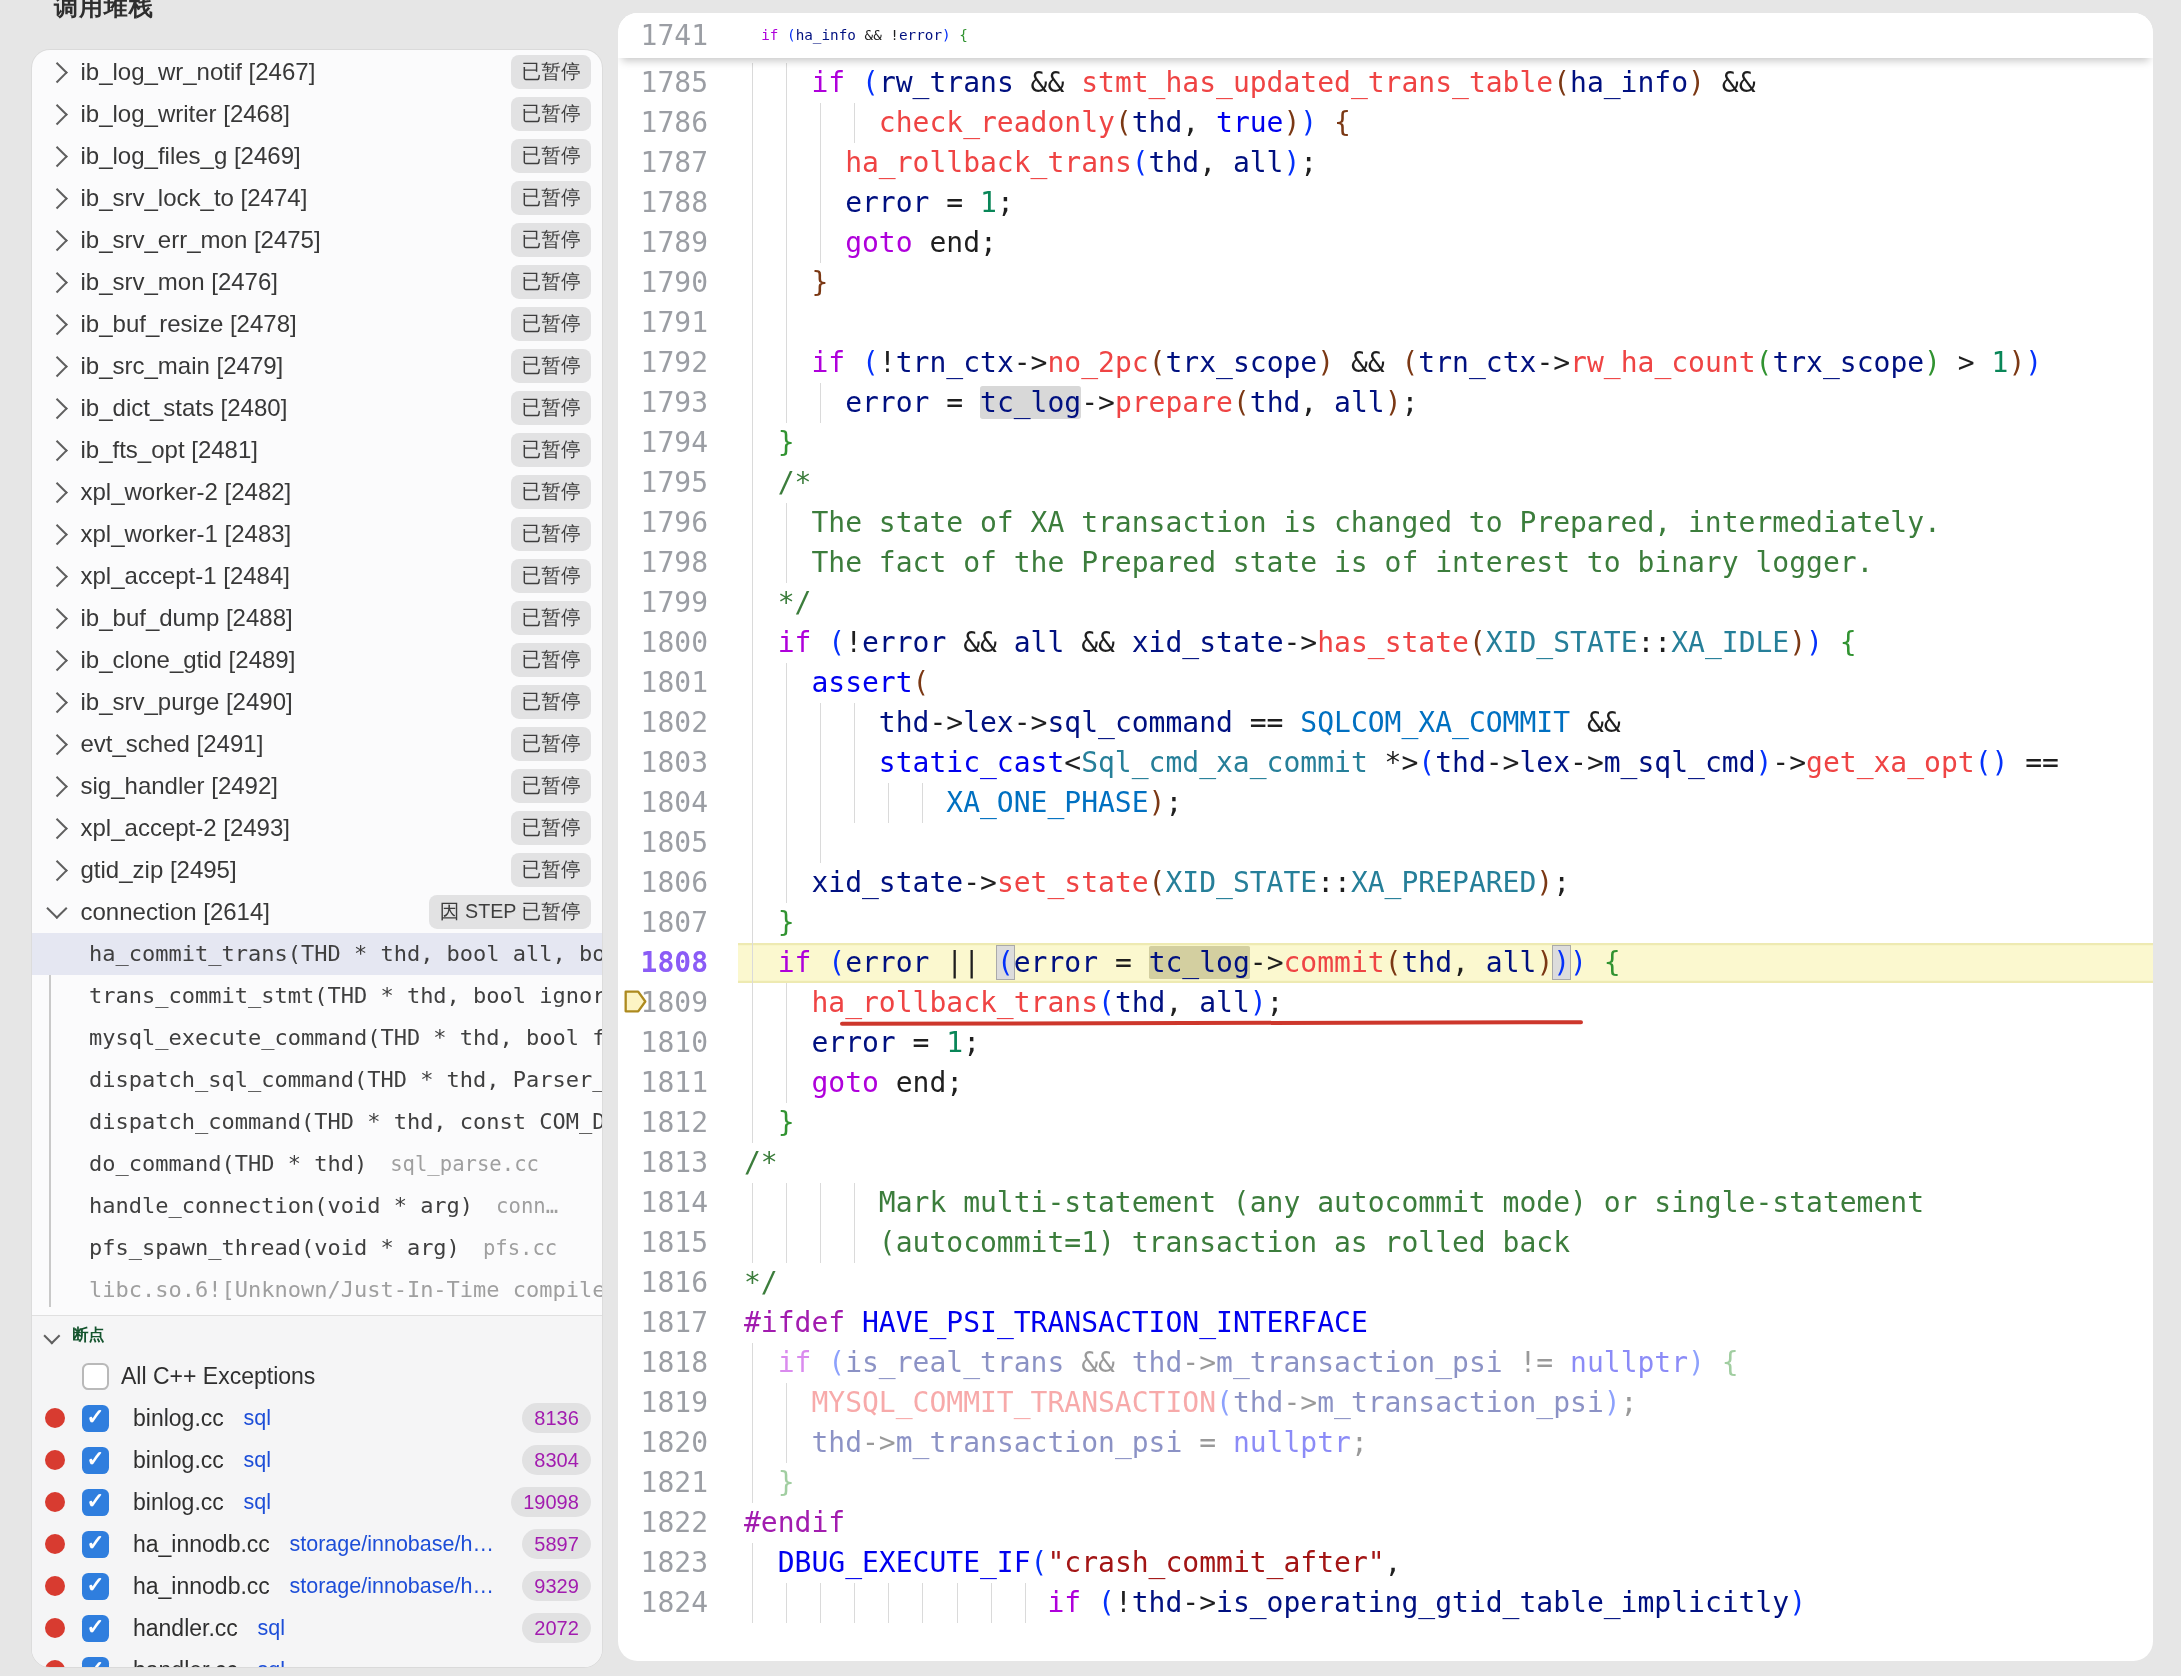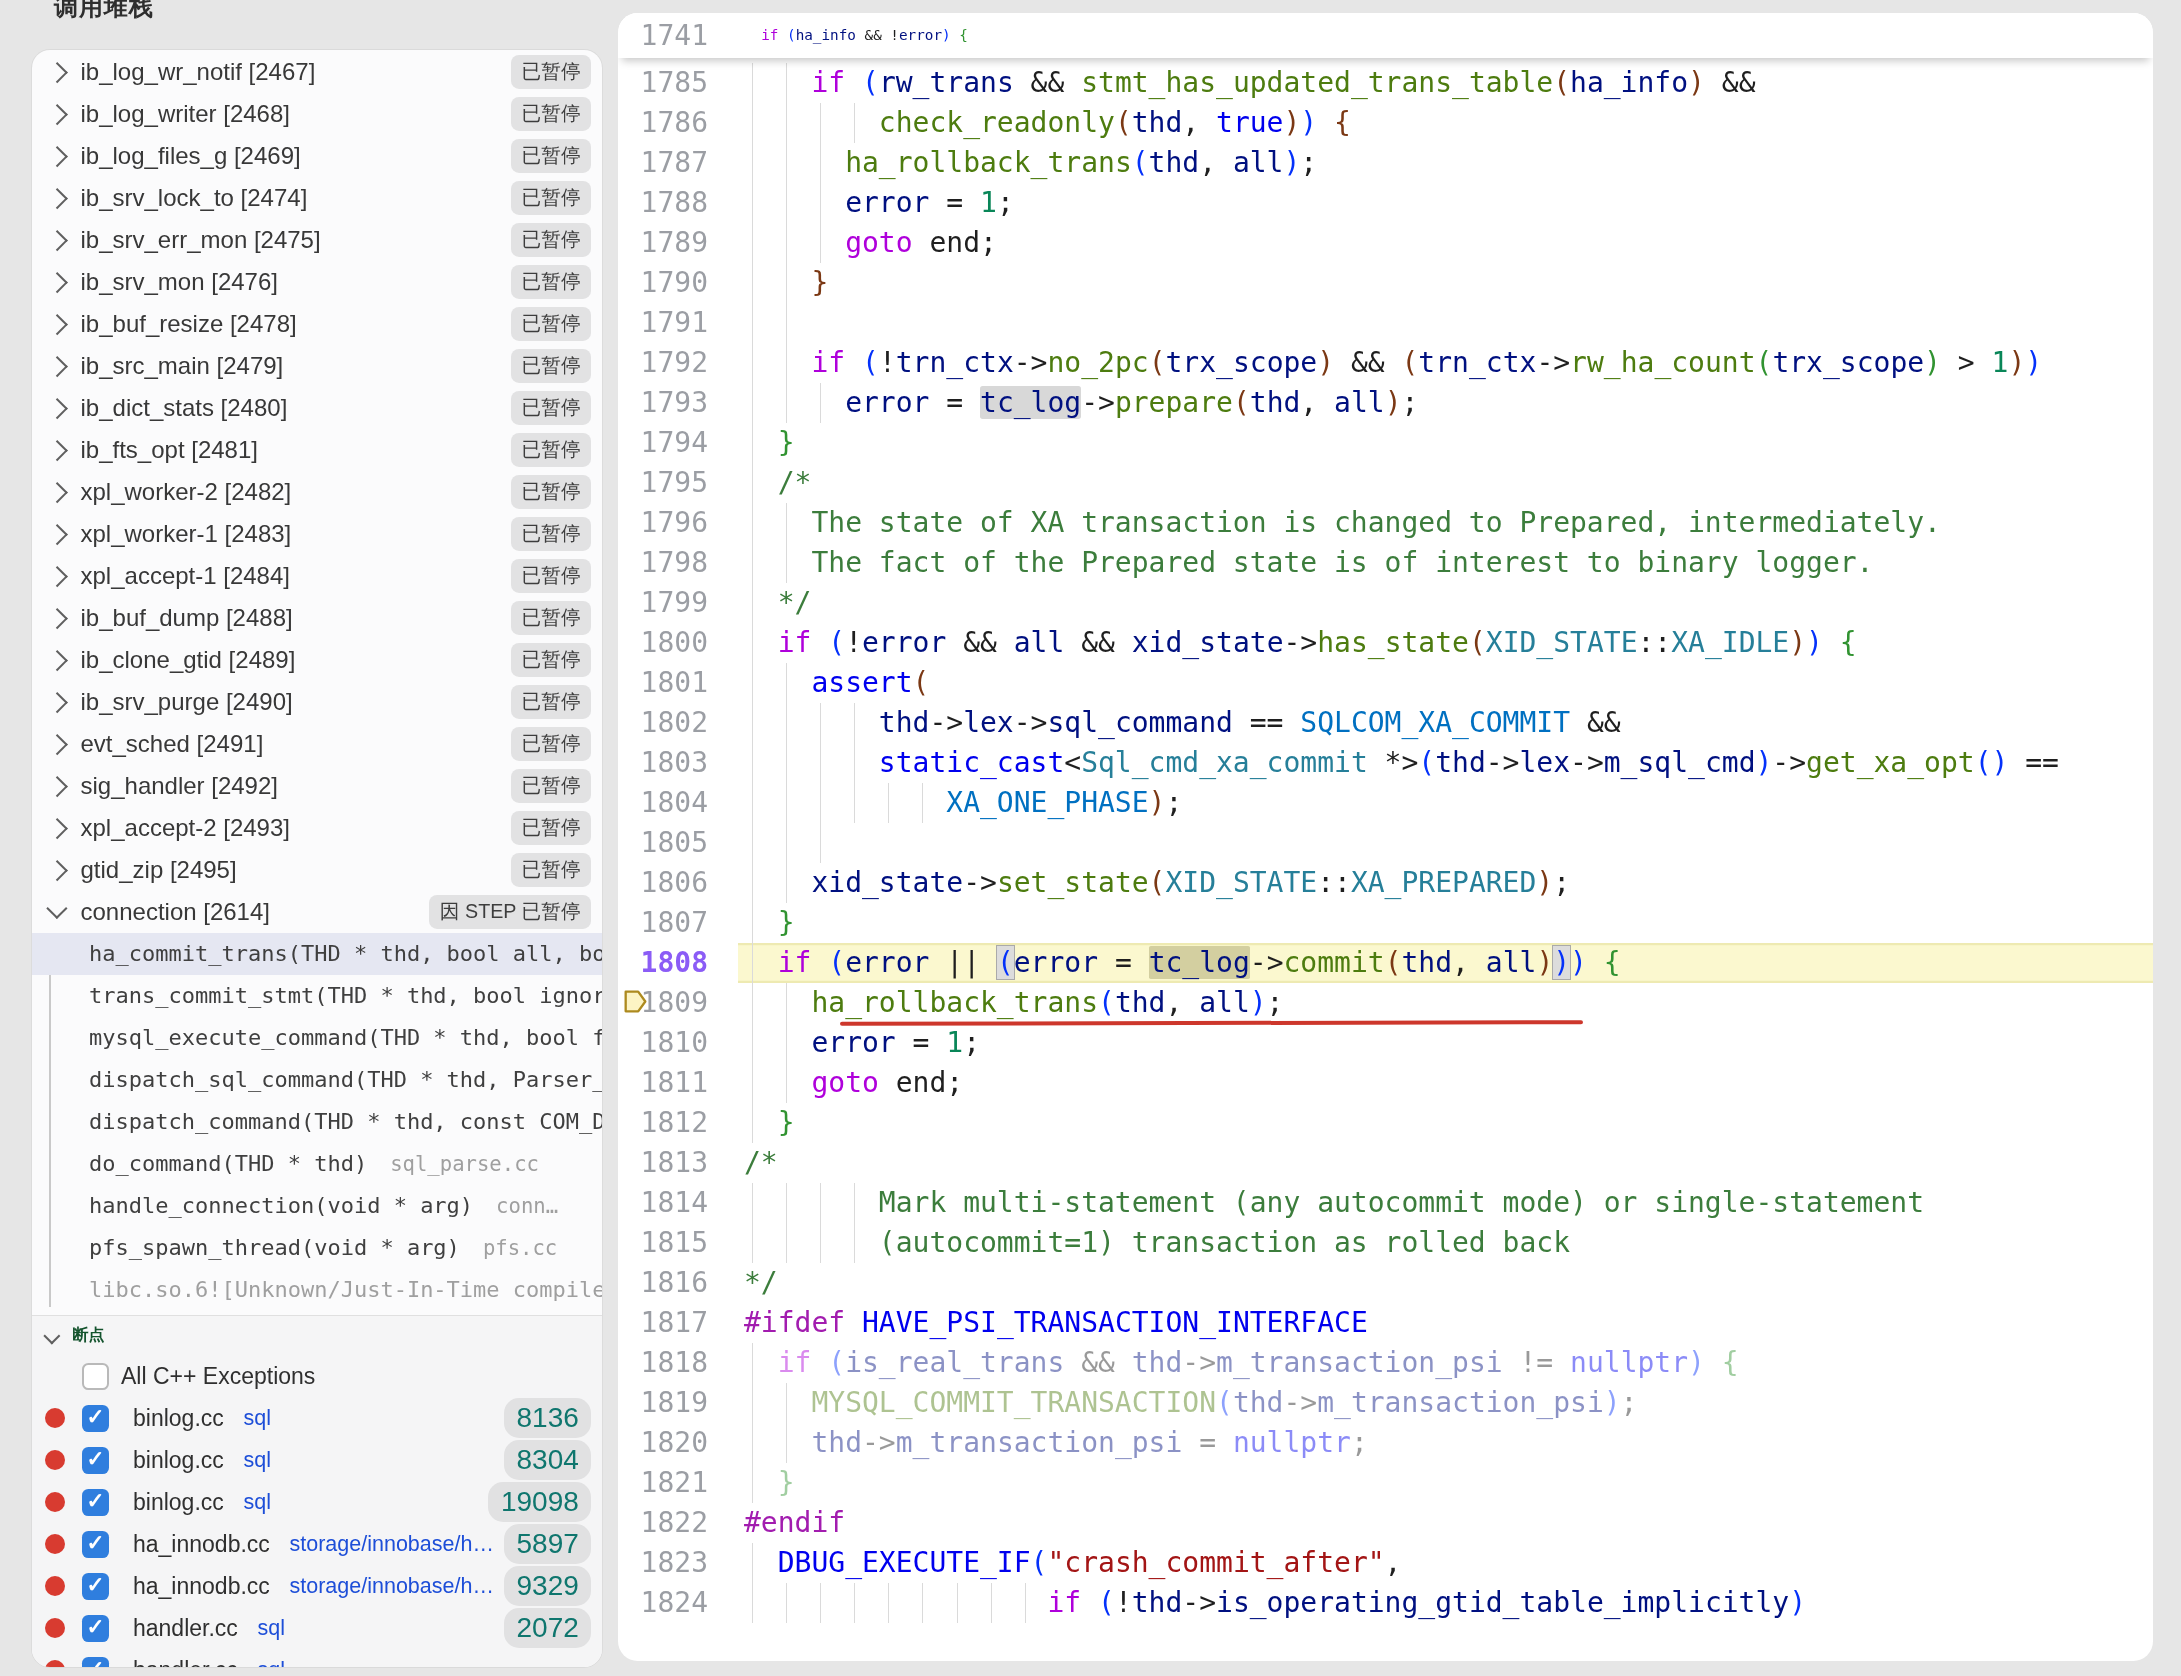--- a/index.html
+++ b/index.html
@@ -24,21 +24,21 @@
   .bp-header .chev{width:9.9px;height:9.9px;border-right:2.2px solid #5f5f5f;border-top:2.2px solid #5f5f5f;transform:rotate(135deg);margin-left:14.3px;margin-right:14.3px;}
   .bp-header .bp-title{font-size:16px;font-weight:700;color:#14532d;}
   .bp-row{height:42px;display:flex;align-items:center;position:relative;text-align:center;}
   .bp-dot{position:absolute;left:12.5px;width:20.6px;height:20.6px;border-radius:50%;background:#d83b30;}
   .bp-check{position:absolute;left:50px;width:27px;height:27px;border-radius:6.3px;box-sizing:border-box;}
   .bp-check.checked{background:#2f7ede;color:#fff;font-size:21.5px;font-weight:700;display:flex;align-items:center;justify-content:center;line-height:1;}
   .bp-check.unchecked{background:#fff;border:2.2px solid #b9b9b9;}
   .bp-label{margin-left:101px;font-size:23px;color:#2f2f2f;white-space:nowrap;}
   .bp-label.noind{margin-left:89px;}
   .bp-path{margin-left:19.7px;font-size:21.5px;color:#1d4ed8;white-space:nowrap;overflow:hidden;text-overflow:ellipsis;max-width:260px;}
-  .bp-pill{position:absolute;right:10.7px;background:#e1e1e2;color:#0f766e;font-size:28px;border-radius:15px;padding:3.6px 12.5px;}
+  .bp-pill{position:absolute;right:10.7px;background:#e1e1e2;color:#a21caf;font-size:20px;border-radius:15px;padding:3.6px 12.5px;}
 
   
   #editor{position:absolute;left:618px;top:12.5px;width:1535px;height:1648px;background:#ffffff;border-radius:19.7px;overflow:hidden;}
   #sticky{position:absolute;left:0;right:0;top:0;height:45px;background:#fff;z-index:6;box-shadow:0 6.3px 8px -3.6px rgba(0,0,0,0.22);}
   #sticky .ln,#sticky .code-text{line-height:45px;}
   #code-rows{position:absolute;left:0;right:0;top:50px;}
   .row{position:relative;height:40px;line-height:40px;font-size:28px;}
   .ln{position:absolute;left:0;width:90px;text-align:right;color:#9b9ea4;font-family:"DejaVu Sans Mono",monospace;font-size:28px;}
   .row.current .ln{color:#8b5cf6;font-weight:700;}
   .code-text{position:absolute;left:126px;white-space:pre;font-family:"DejaVu Sans Mono",monospace;color:#1f1f1f;z-index:2;}
@@ -46,21 +46,21 @@
   .row.current{background:linear-gradient(#f1eeb9,#f1eeb9) ;}
   .row.current{background:none;}
   .row.current::before{content:"";position:absolute;left:120px;right:0;top:0;bottom:0;background:#fbf8cf;box-shadow:inset 0 2.2px 0 #eeeab2, inset 0 -2.2px 0 #eeeab2;z-index:0;}
   .row.faded .code-text{opacity:.45;}
   #ln1784{position:absolute;left:0;width:90px;top:14.3px;height:40px;line-height:40px;text-align:right;color:#bcbfc5;font-family:"DejaVu Sans Mono",monospace;font-size:28px;z-index:1;}
   #marker{position:absolute;left:5.4px;top:974px;z-index:7;}
   #red-underline{position:absolute;left:222px;top:1008px;width:743px;height:4px;background:#cd372c;border-radius:2.7px;z-index:5;transform:rotate(-0.12deg);}
 
   
   .t-kw{color:#AF00DB;} .t-pp{color:#a21caf;} .t-mac{color:#0000EE;}
-  .t-fn{color:#4d7c0f;margin-top:48px;} .t-var{color:#001080;} .t-type{color:#267F99;}
+  .t-fn{color:#ef4444;margin-top:48px;} .t-var{color:#001080;} .t-type{color:#267F99;}
   .t-cst{color:#0070C1;} .t-num{color:#098658;} .t-str{color:#A31515;}
   .t-com{color:#3c7d3c;} .t-op{color:#1f1f1f;}
   .t-b{color:#0431FA;} .t-g{color:#319331;} .t-br{color:#7B3814;}
   .t-hl{background:#d8d8d8;border-radius:2.7px;}
   .t-hld{background:#d3cfa0;border-radius:1.8px;}
   .t-bm{background:#dcdcdc;outline:1.3px solid #aaa;color:#0431FA;}
 </style>
 </head>
 <body>
 

